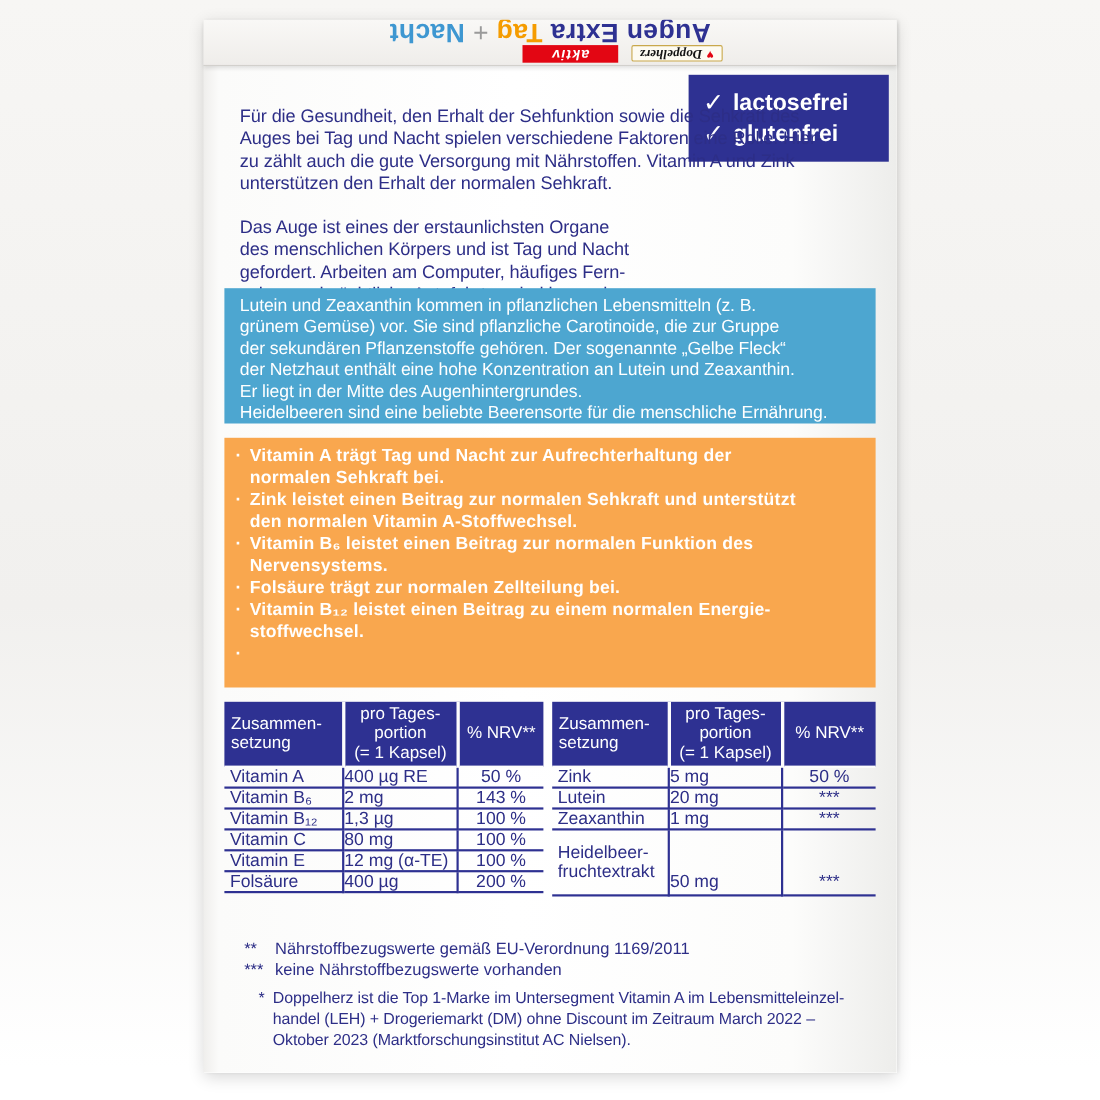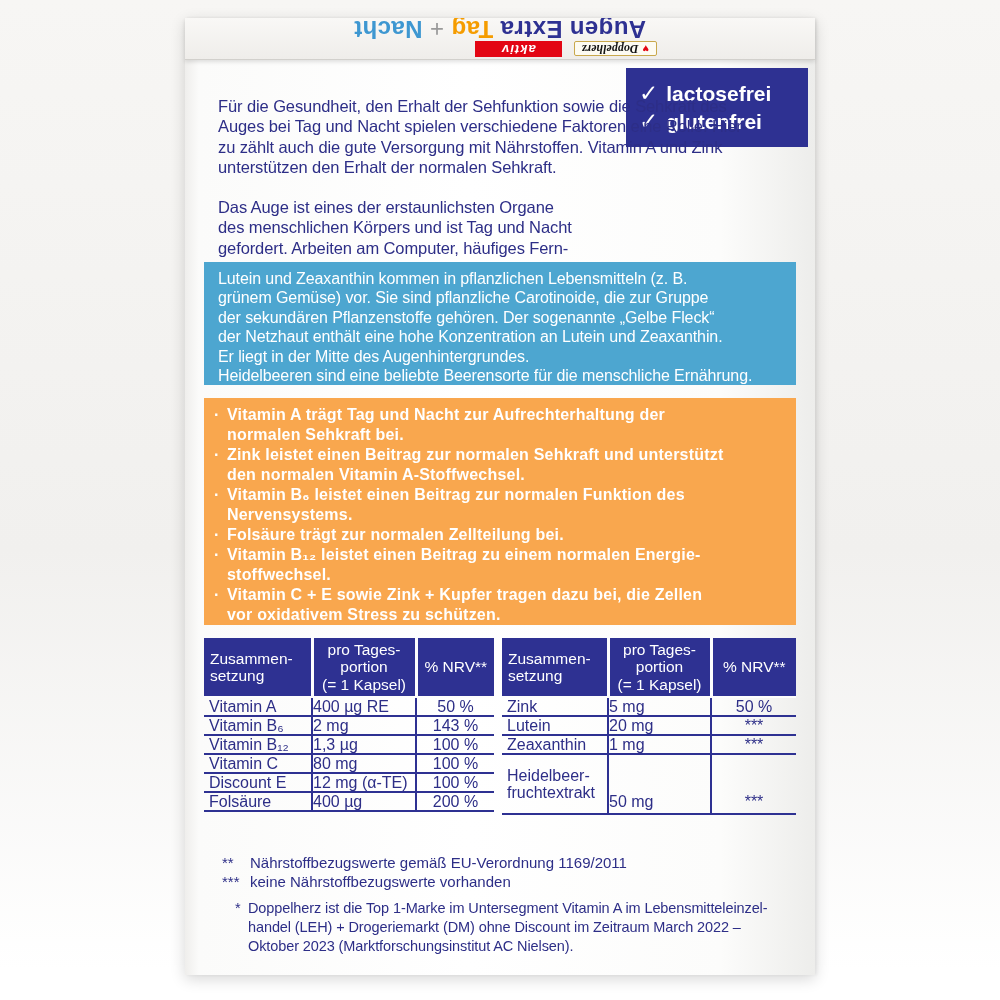--- a/index.html
+++ b/index.html
@@ -170,22 +170,20 @@
       <span class="dot">·</span>
       <span class="btxt">Folsäure trägt zur normalen Zellteilung bei.</span>
     </div>
     <div class="bullet">
       <span class="dot">·</span>
       <span class="btxt">Vitamin B₁₂ leistet einen Beitrag zu einem normalen Energie-
 stoffwechsel.</span>
     </div>
     <div class="bullet">
       <span class="dot">·</span>
-      <span class="btxt">Vitamin C + E sowie Zink + Kupfer tragen dazu bei, die Zellen
-vor oxidativem Stress zu schützen.</span>
     </div>
   </div>
 
   <table class="ntable left">
     <colgroup>
         <col style="width:108px">
         <col style="width:104px">
         <col style="width:78px">
       </colgroup>
     <tbody>
@@ -211,21 +209,21 @@
       <td class="name">Vitamin B₁₂</td>
       <td class="val">1,3 µg</td>
       <td class="nrv">100 %</td>
     </tr>
     <tr>
       <td class="name">Vitamin C</td>
       <td class="val">80 mg</td>
       <td class="nrv">100 %</td>
     </tr>
     <tr>
-      <td class="name">Discount E</td>
+      <td class="name">Vitamin E</td>
       <td class="val">12 mg (α-TE)</td>
       <td class="nrv">100 %</td>
     </tr>
     <tr>
       <td class="name">Folsäure</td>
       <td class="val">400 µg</td>
       <td class="nrv">200 %</td>
     </tr>
   </tbody>
     </table>

